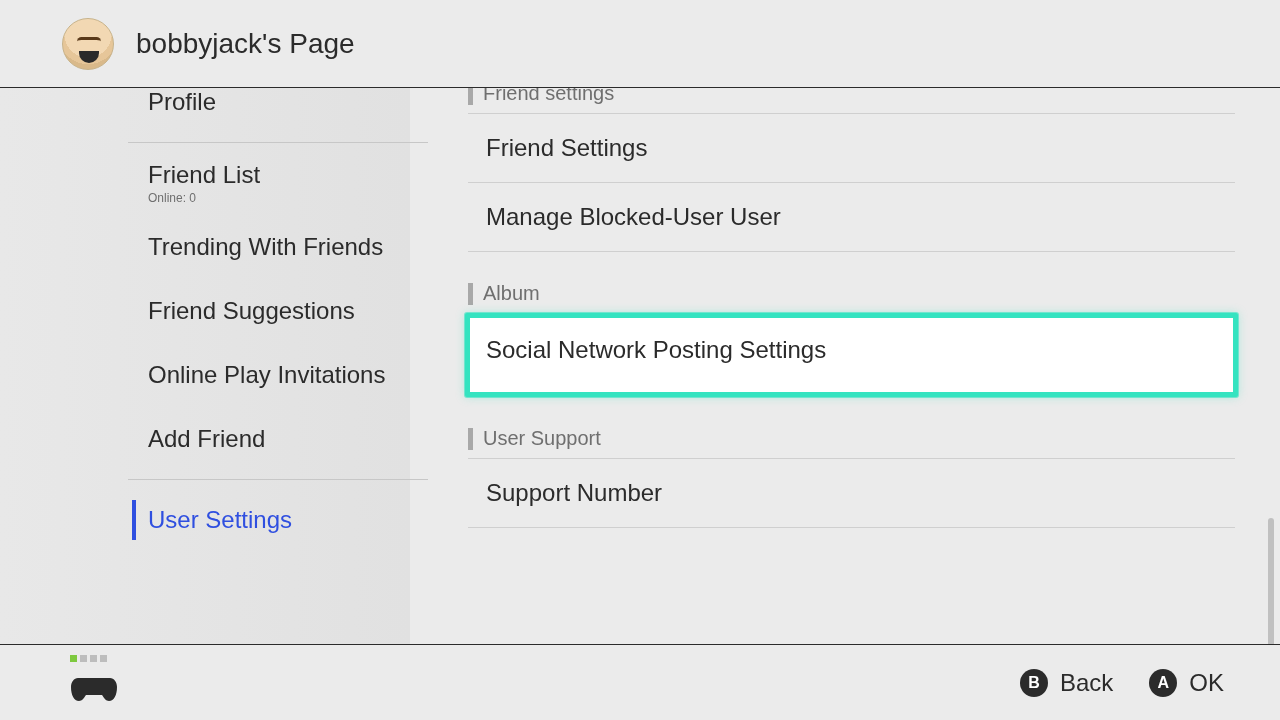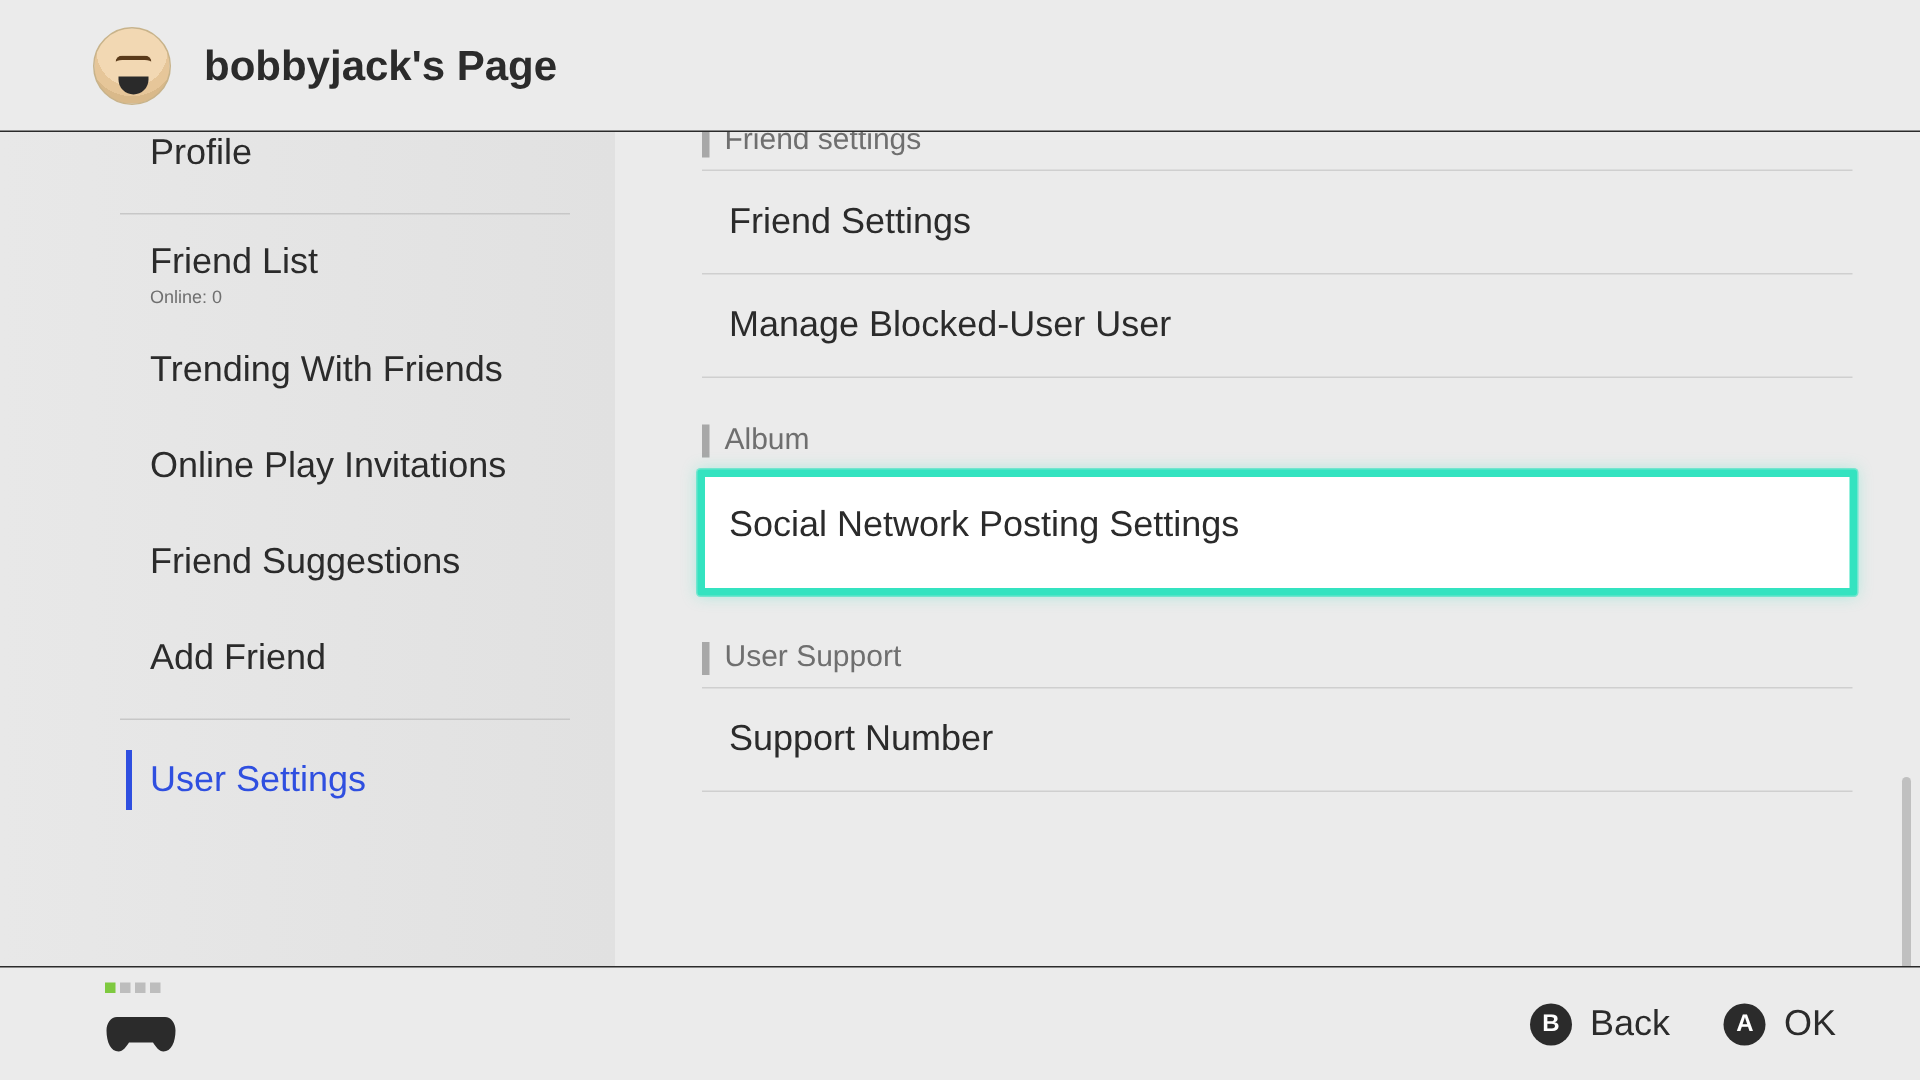--- a/index.html
+++ b/index.html
@@ -34,34 +34,35 @@
     border-top: 3px solid #5a3a1a; border-radius: 6px;
   }
   .avatar::after { 
     content:"";
     position:absolute; left:16px; bottom:6px; width:20px; height:12px;
     background:#2a2a2a; border-radius: 0 0 12px 12px;
   }
   .page-title {
     margin-left: 22px;
     font-size: 28px;
-    font-weight: 700;
+    font-weight: 400;
     color: #2b2b2b;
   }
 
   
   .sidebar {
     position: absolute;
     left: 0; top: 88px;
     width: 410px;
     height: 556px; 
     background: linear-gradient(90deg, #e8e8e8 0%, #e1e1e1 100%);
   }
   .sidebar-inner {
     padding-top: 0;
+    margin-left: 48px;
   }
   .side-item {
     position: relative;
     padding: 18px 0 18px 100px;
     font-size: 24px;
     color: #2b2b2b;
     cursor: pointer;
   }
   .side-item.small-pad { padding-top: 10px; padding-bottom: 10px; }
   .side-item.cut-top { padding-top: 0; }
@@ -182,25 +183,25 @@
     <div class="side-item small-pad">
       <div>Friend List</div>
       <div class="side-sub">Online: 0</div>
     </div>
 
     <div class="side-item">
       <span>Trending With Friends</span>
     </div>
 
     <div class="side-item">
+      <span>Friend Suggestions</span>
+    </div>
+
+    <div class="side-item">
       <span>Online Play Invitations</span>
-    </div>
-
-    <div class="side-item">
-      <span>Friend Suggestions</span>
     </div>
 
     <div class="side-item">
       <span>Add Friend</span>
     </div>
 
     <div class="side-divider"></div>
 
     <div class="side-item active">
       <span>User Settings</span>

